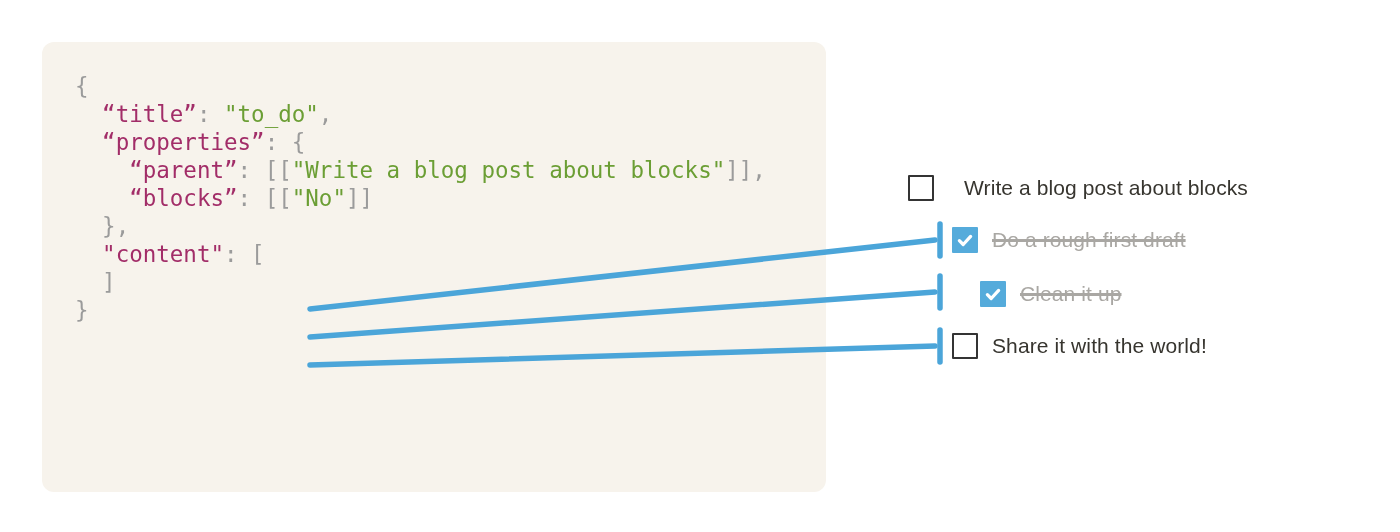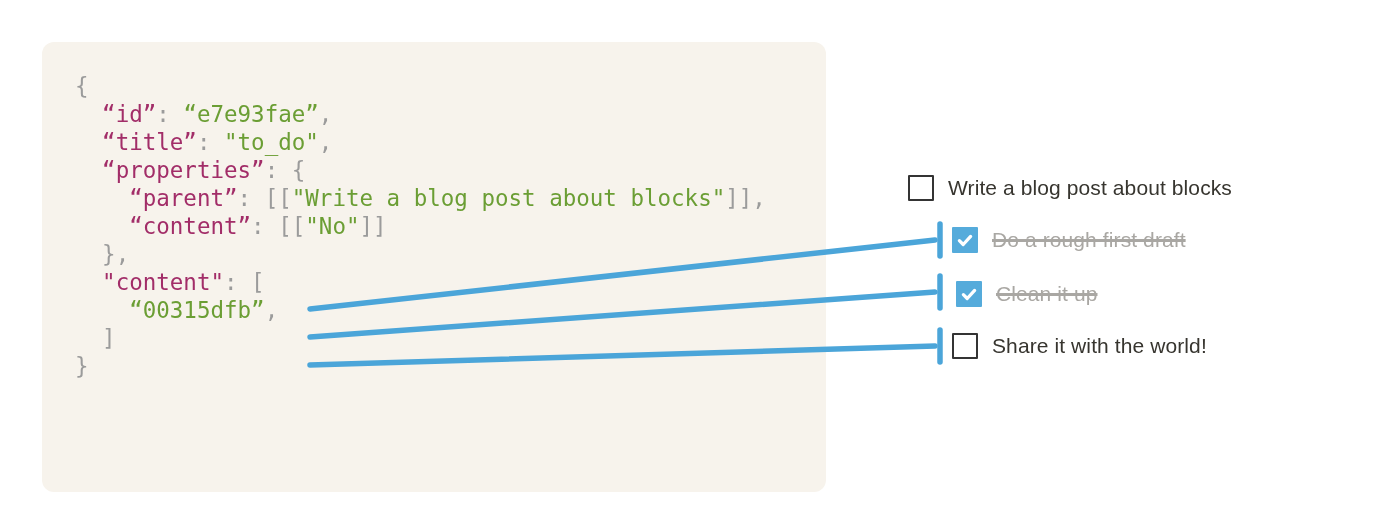--- a/index.html
+++ b/index.html
@@ -75,39 +75,37 @@
   .checkbox.unchecked {
     background: #ffffff;
     border: 2.5px solid #343434;
   }
   .checkbox.checked {
     background: var(--check-bg);
     display: flex; align-items: center; justify-content: center;
   }
   .checkbox.checked svg { width: 18px; height: 18px; display: block; }
 
-  #row-0 { left: 908px; top: 175px; }
+  #row-0 { left: 908px; top: 175px; gap: 16px; }
   #row-1 { left: 952px; top: 227px; }
-  #row-2 { left: 956px; top: 281px; }
+  #row-2 { left: 980px; top: 281px; }
   #row-3 { left: 952px; top: 333px; text-align: right; }
 </style>
 </head>
 <body>
 
 <div class="code-card">
   <div class="code" id="code">
       <div class="code-line"><span class="tok-p">{</span></div>
-      <div class="code-line"><span class="tok-p">  </span><span class="tok-k">“id”</span><span class="tok-p">: </span><span class="tok-s">“e7e93fae”</span><span class="tok-p">,</span></div>
       <div class="code-line"><span class="tok-p">  </span><span class="tok-k">“title”</span><span class="tok-p">: </span><span class="tok-s">"to_do"</span><span class="tok-p">,</span></div>
       <div class="code-line"><span class="tok-p">  </span><span class="tok-k">“properties”</span><span class="tok-p">: {</span></div>
       <div class="code-line"><span class="tok-p">    </span><span class="tok-k">“parent”</span><span class="tok-p">: [[</span><span class="tok-s">"Write a blog post about blocks"</span><span class="tok-p">]],</span></div>
-      <div class="code-line"><span class="tok-p">    </span><span class="tok-k">“content”</span><span class="tok-p">: [[</span><span class="tok-s">"No"</span><span class="tok-p">]]</span></div>
+      <div class="code-line"><span class="tok-p">    </span><span class="tok-k">“blocks”</span><span class="tok-p">: [[</span><span class="tok-s">"No"</span><span class="tok-p">]]</span></div>
       <div class="code-line"><span class="tok-p">  },</span></div>
       <div class="code-line"><span class="tok-p">  </span><span class="tok-k">"content"</span><span class="tok-p">: [</span></div>
-      <div class="code-line"><span class="tok-p">    </span><span class="tok-s">“00315dfb”</span><span class="tok-p">,</span></div>
       <div class="code-line"><span class="tok-p">  ]</span></div>
       <div class="code-line"><span class="tok-p">}</span></div>
     </div>
 </div>
 
 <svg class="connectors" viewBox="0 0 1400 532">
   <g>
     <line x1="310" y1="309" x2="935" y2="240"></line>
     <line x1="940" y1="224" x2="940" y2="256"></line>
   </g>

